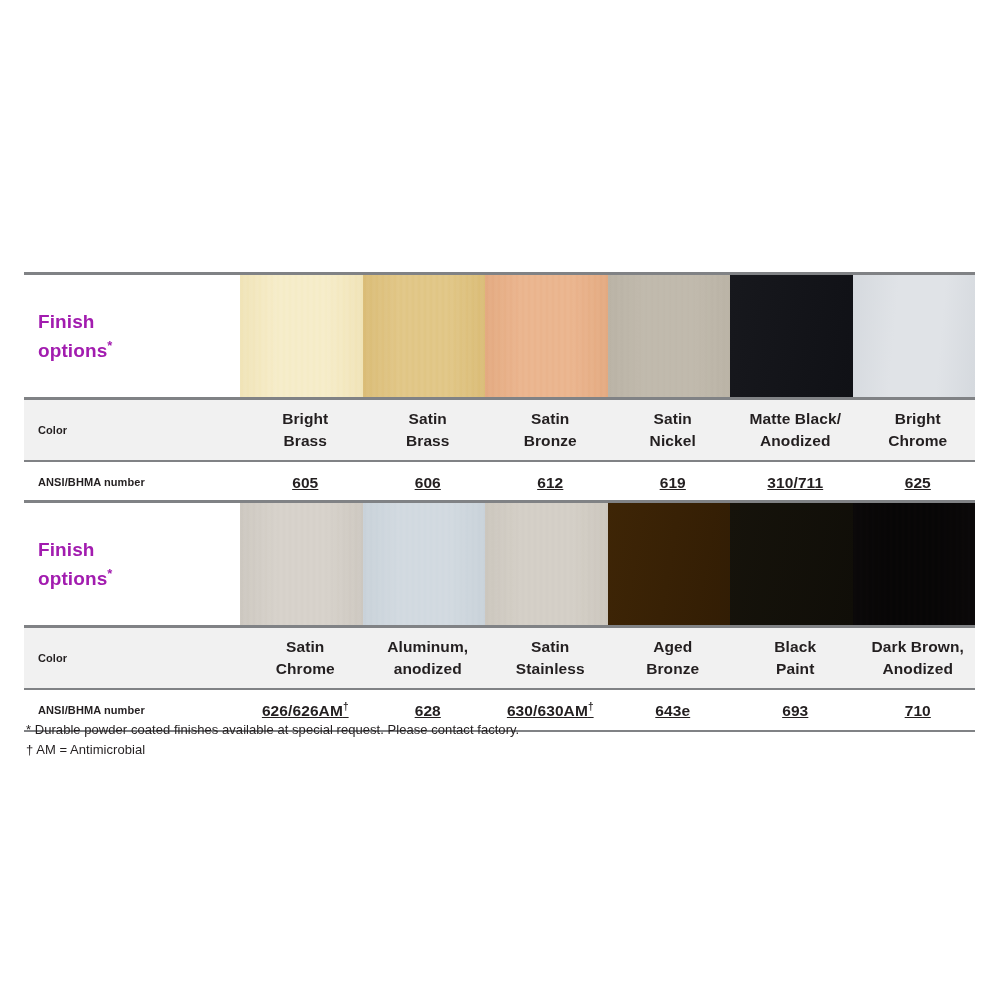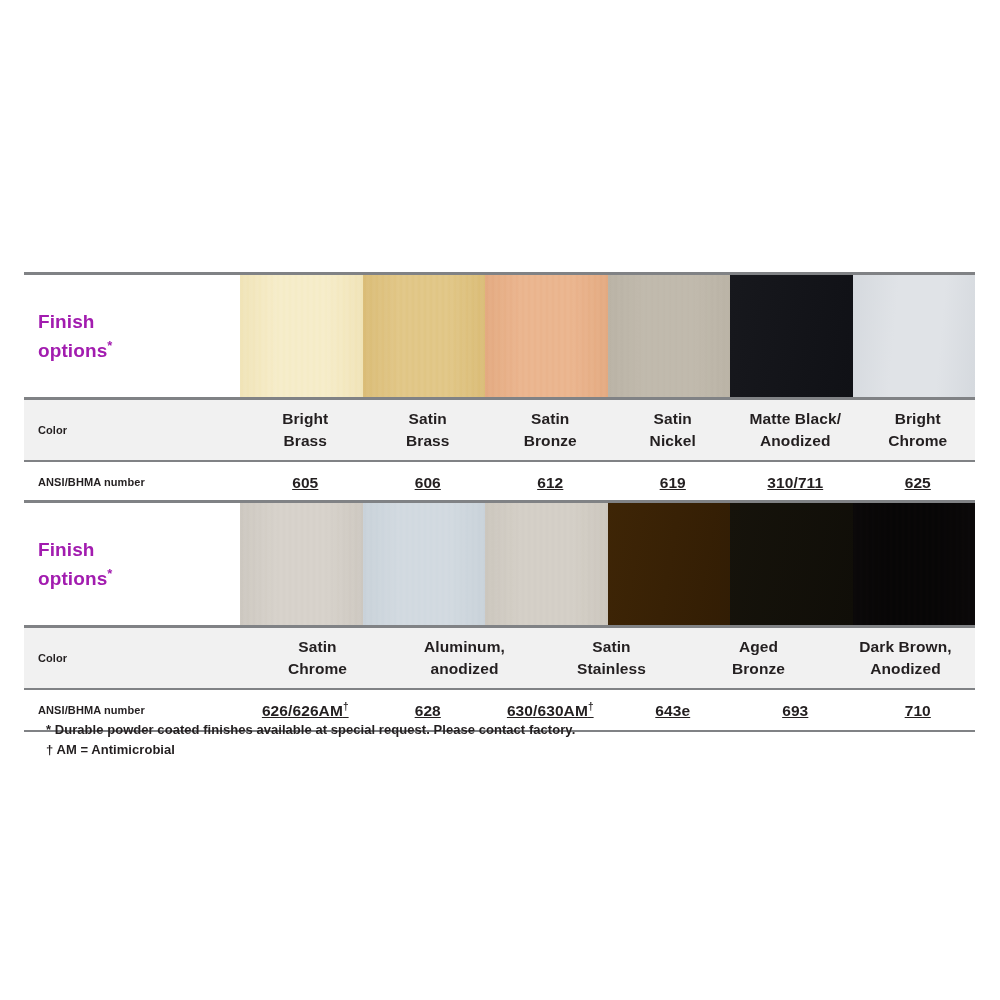--- a/index.html
+++ b/index.html
@@ -117,26 +117,25 @@
 
   
   .footnotes {
     position: absolute;
     left: 26px;
     top: 720px;
     width: 700px;
   }
   .footnote {
     font-size: 13px;
-    font-weight: bold;
+    font-weight: normal;
     line-height: 20px;
     color: #231f20;
     letter-spacing: 0.05px;
     white-space: nowrap;
-    margin-left: 20px;
   }
 </style>
 </head>
 <body>
 
 <div class="page">
 
   <div class="finish-table" id="finish-table-1">
     <div class="rule rule-thick"></div>
 
@@ -264,20 +263,24 @@
       </div>
       <div class="cell">
         <div class="ln">Satin</div>
         <div class="ln">Stainless</div>
       </div>
       <div class="cell">
         <div class="ln">Aged</div>
         <div class="ln">Bronze</div>
       </div>
       <div class="cell">
+        <div class="ln">Black</div>
+        <div class="ln">Paint</div>
+      </div>
+      <div class="cell">
         <div class="ln">Dark Brown,</div>
         <div class="ln">Anodized</div>
       </div>
     </div>
 
     <div class="rule rule-thin"></div>
 
     <div class="data-row row-ansi">
       <div class="row-head">ANSI/BHMA number</div>
       <div class="cell num">

